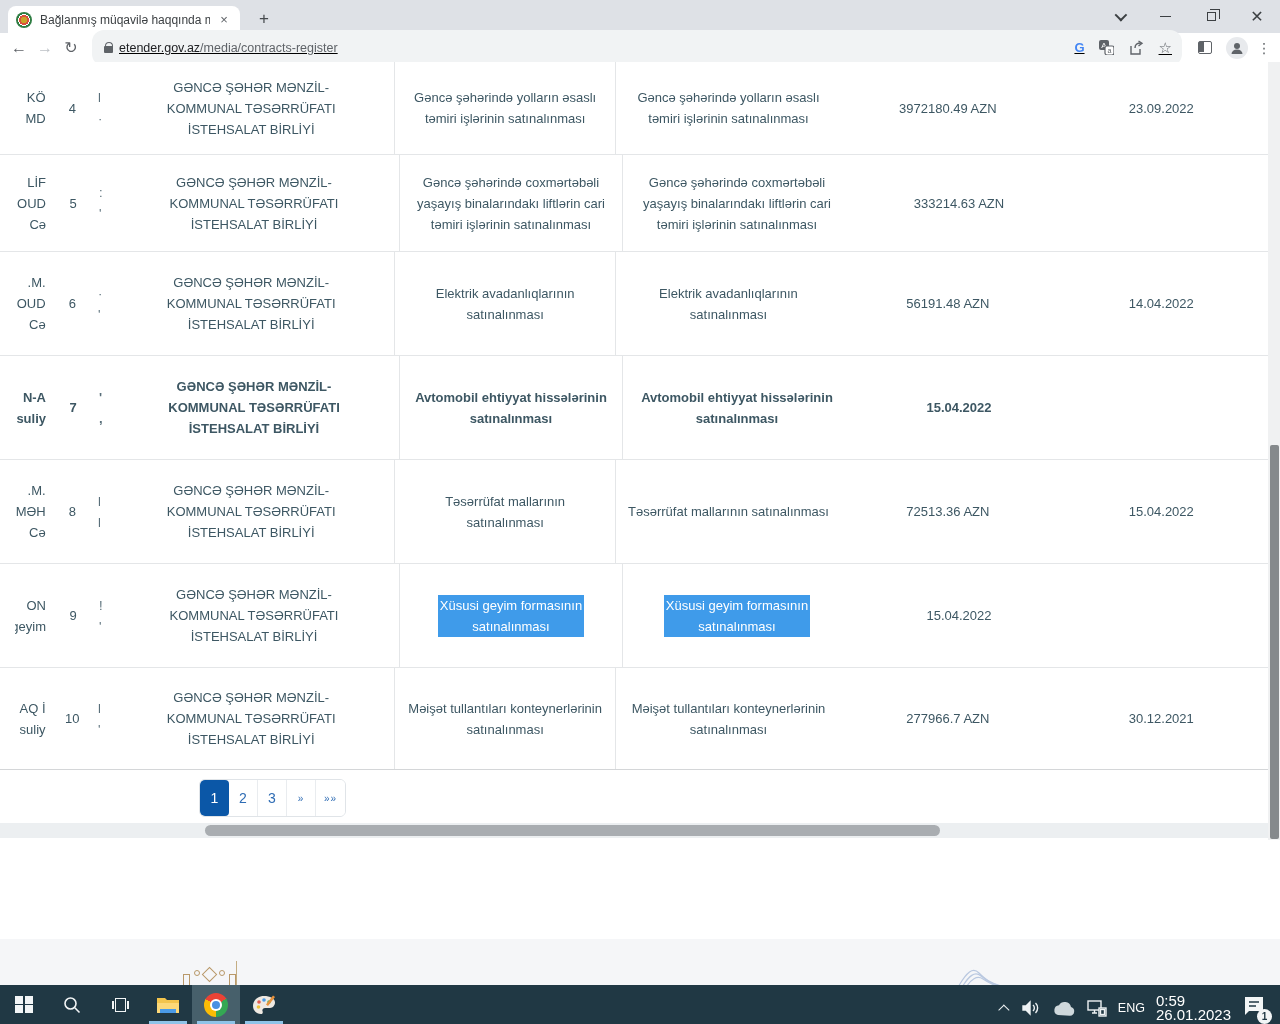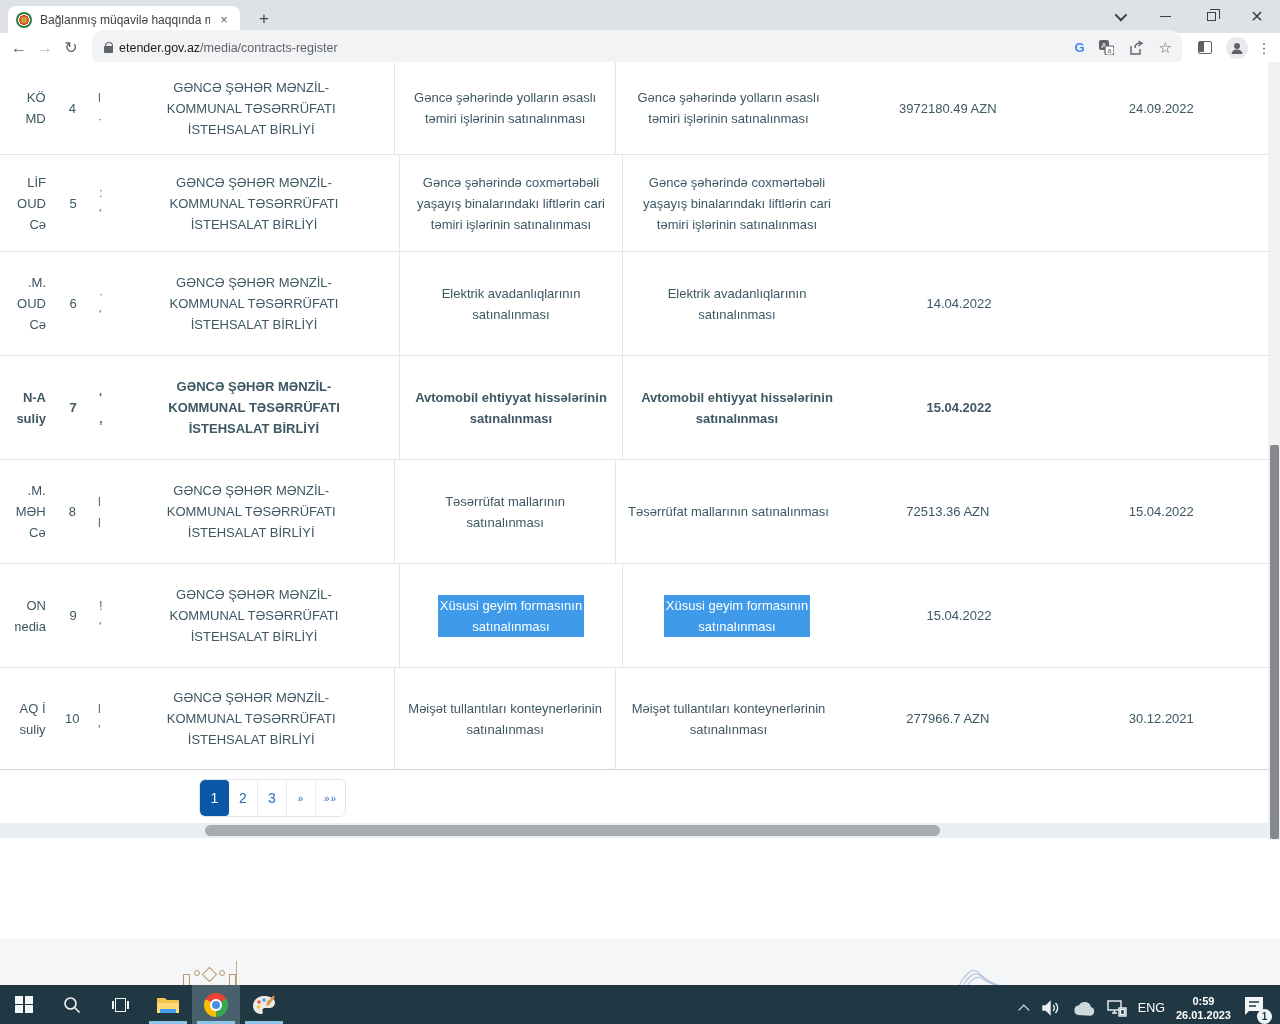--- a/index.html
+++ b/index.html
@@ -23,21 +23,21 @@
   .min-bar { width: 11px; height: 1.5px; background: #3c4043; }
   .restore-box { position: relative; width: 9px; height: 9px; border: 1.2px solid #3c4043; background: #dee1e6; }
   .restore-box::before { content: ""; position: absolute; left: 2px; top: -4px; width: 9px; height: 9px;
                border: 1.2px solid #3c4043; border-left: none; border-bottom: none; }
   .close-x { font-size: 16px; line-height: 16px; }
 
   .toolbar { position: relative; height: 29px; background: #fff; display: flex; align-items: center; padding: 0 6px; }
   .nav-ico { width: 26px; text-align: center; font-size: 16px; color: #5f6368; }
   .nav-ico.disabled { color: #bdc1c6; }
   .omnibox { flex: 1; height: 24px; background: #f1f3f4; border-radius: 12px; margin: 0 8px; display: flex;
-             align-items: center; padding: 18px 10px; min-width: 0; }
+             align-items: center; padding: 18px 10px; min-width: 0; text-decoration: underline; }
   .lock { position: relative; width: 9px; height: 7px; background: #5f6368; border-radius: 1px; margin: 3px 6px 0 2px; }
   .lock::before { content: ""; position: absolute; left: 1.2px; top: -4px; width: 6px; height: 6px;
                   border: 1.5px solid #5f6368; border-bottom: none; border-radius: 4px 4px 0 0; }
   .url { font-size: 12.5px; color: #202124; white-space: nowrap; overflow: hidden; }
   .url .path { color: #5f6368; }
   .omni-right { margin-left: auto; display: flex; align-items: center; gap: 14px; }
   .gicon { font-size: 13px; font-weight: bold; color: #4285f4; }
   .oico { width: 16px; height: 16px; display: inline-flex; align-items: center; justify-content: center; color: #5f6368; }
   .star { font-size: 15px; color: #5f6368; }
   .sidepanel { width: 14px; height: 13px; border: 1.5px solid #5f6368; border-radius: 2px; position: relative; margin: 0 8px; }
@@ -103,21 +103,21 @@
   .chrome-ball { width: 24px; height: 24px; border-radius: 50%; position: relative;
      background: conic-gradient(from -60deg, #ea4335 0 33%, #34a853 0 66%, #fbbc05 0 100%); }
   .chrome-ball::before { content: ""; position: absolute; left: 6px; top: 6px; width: 12px; height: 12px;
      border-radius: 50%; background: #fff; }
   .chrome-ball::after { content: ""; position: absolute; left: 8px; top: 8px; width: 8px; height: 8px;
      border-radius: 50%; background: #4a90e2; }
   .tray { position: absolute; right: 0; top: 0; height: 46px; display: flex; align-items: center; gap: 11px; padding-right: 12px; }
   .chev-up { width: 8px; height: 8px; border-left: 1.6px solid #eef2f4; border-top: 1.6px solid #eef2f4;
              transform: rotate(45deg) translateY(3px); }
   .tray-txt { color: #fff; font-size: 12.5px; }
-  .clock { color: #fff; font-size: 11px; text-align: center; line-height: 14px; font-weight: bold; }
+  .clock { color: #fff; font-size: 15px; line-height: 14px; }
   .notif { position: relative; width: 26px; height: 26px; }
   .badge { position: absolute; right: -4px; bottom: -3px; width: 15px; height: 15px; border-radius: 50%;
            background: #f2f5f6; color: #203844; font-size: 10px; font-weight: bold; display: flex;
            align-items: center; justify-content: center; }
 </style>
 </head>
 <body>
 
 <div class="stage">
 
@@ -203,21 +203,21 @@
 təmiri işlərinin satınalınması</span>
           </div>
     <div class="c c-sub2">
             <span class="txt sel">Gəncə şəhərində yolların əsaslı
 təmiri işlərinin satınalınması</span>
           </div>
     <div class="c c-amt">
             <span class="txt sel">3972180.49 AZN</span>
           </div>
     <div class="c c-date">
-            <span class="txt">24.09.2022</span>
+            <span class="txt">23.09.2022</span>
           </div>
   </div>
         <div class="trow" style="height: 97px;">
     <div class="c c-left">
             <span class="txt">LİF
 OUD
 Cə</span>
           </div>
     <div class="c c-num">
             <span class="txt">5</span>
@@ -234,20 +234,23 @@
     <div class="c c-sub1">
             <span class="txt sel">Gəncə şəhərində coxmərtəbəli
 yaşayış binalarındakı liftlərin cari
 təmiri işlərinin satınalınması</span>
           </div>
     <div class="c c-sub2">
             <span class="txt sel">Gəncə şəhərində coxmərtəbəli
 yaşayış binalarındakı liftlərin cari
 təmiri işlərinin satınalınması</span>
           </div>
+    <div class="c c-amt">
+            <span class="txt sel">333214.63 AZN</span>
+          </div>
   </div>
         <div class="trow" style="height: 104px;">
     <div class="c c-left">
             <span class="txt">.M.
 OUD
 Cə</span>
           </div>
     <div class="c c-num">
             <span class="txt">6</span>
           </div>
@@ -261,20 +264,23 @@
 İSTEHSALAT BİRLİYİ</span>
           </div>
     <div class="c c-sub1">
             <span class="txt sel">Elektrik avadanlıqlarının
 satınalınması</span>
           </div>
     <div class="c c-sub2">
             <span class="txt sel">Elektrik avadanlıqlarının
 satınalınması</span>
           </div>
+    <div class="c c-amt">
+            <span class="txt sel">56191.48 AZN</span>
+          </div>
     <div class="c c-date">
             <span class="txt">14.04.2022</span>
           </div>
   </div>
         <div class="trow" style="height: 104px; font-weight: bold;">
     <div class="c c-left">
             <span class="txt">N-A
 suliy</span>
           </div>
     <div class="c c-num">
@@ -329,21 +335,21 @@
     <div class="c c-amt">
             <span class="txt sel">72513.36 AZN</span>
           </div>
     <div class="c c-date">
             <span class="txt">15.04.2022</span>
           </div>
   </div>
         <div class="trow" style="height: 104px;">
     <div class="c c-left">
             <span class="txt">ON
-media</span>
+geyim</span>
           </div>
     <div class="c c-num">
             <span class="txt">9</span>
           </div>
     <div class="c c-code">
             <span class="txt">!
 '</span>
           </div>
     <div class="c c-org">
             <span class="txt">GƏNCƏ ŞƏHƏR MƏNZİL-

